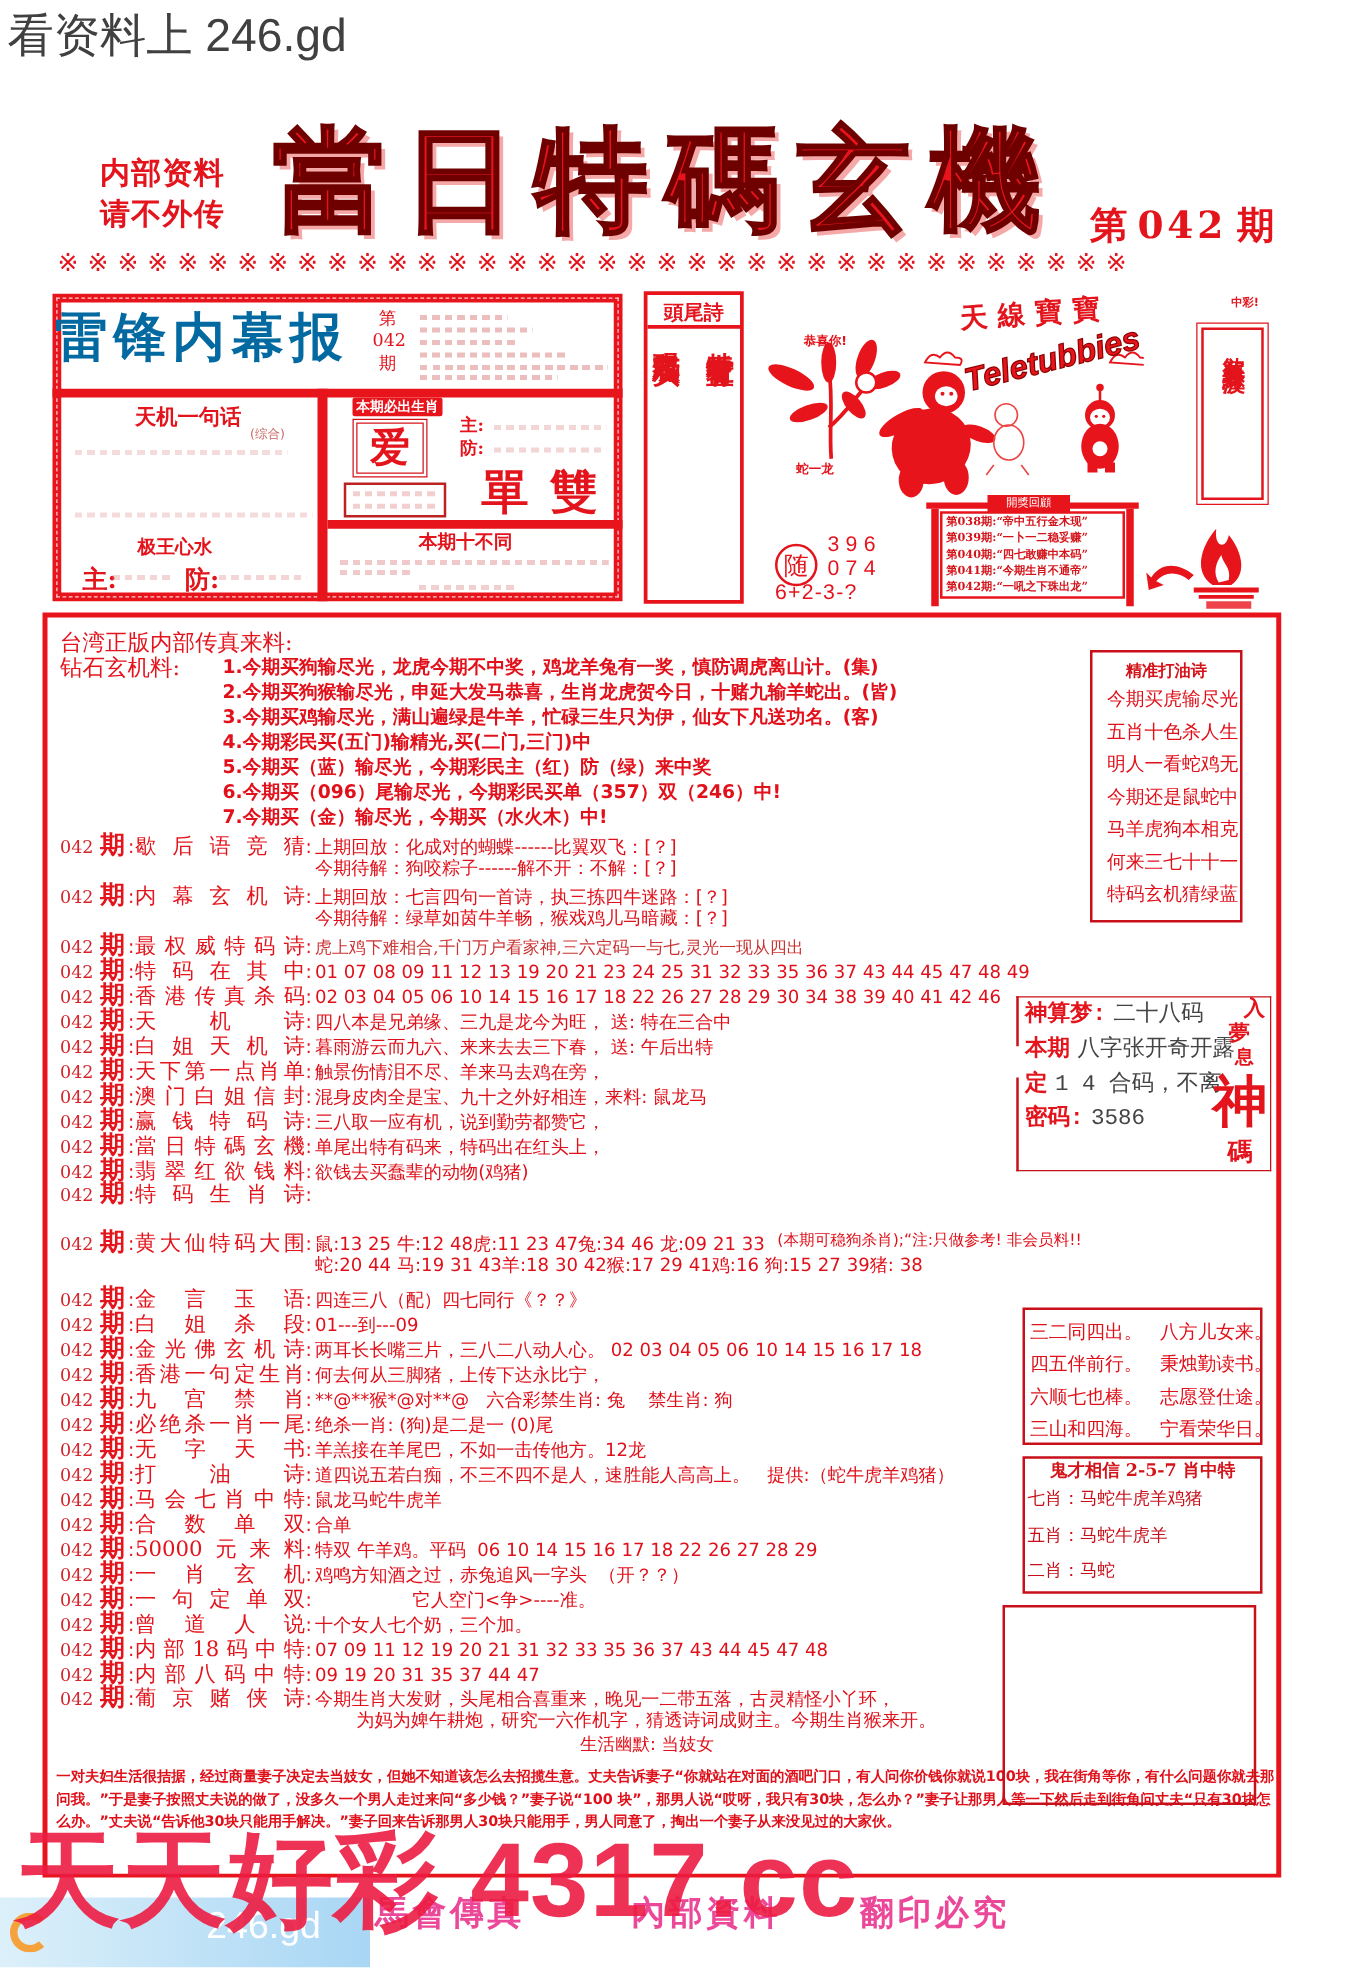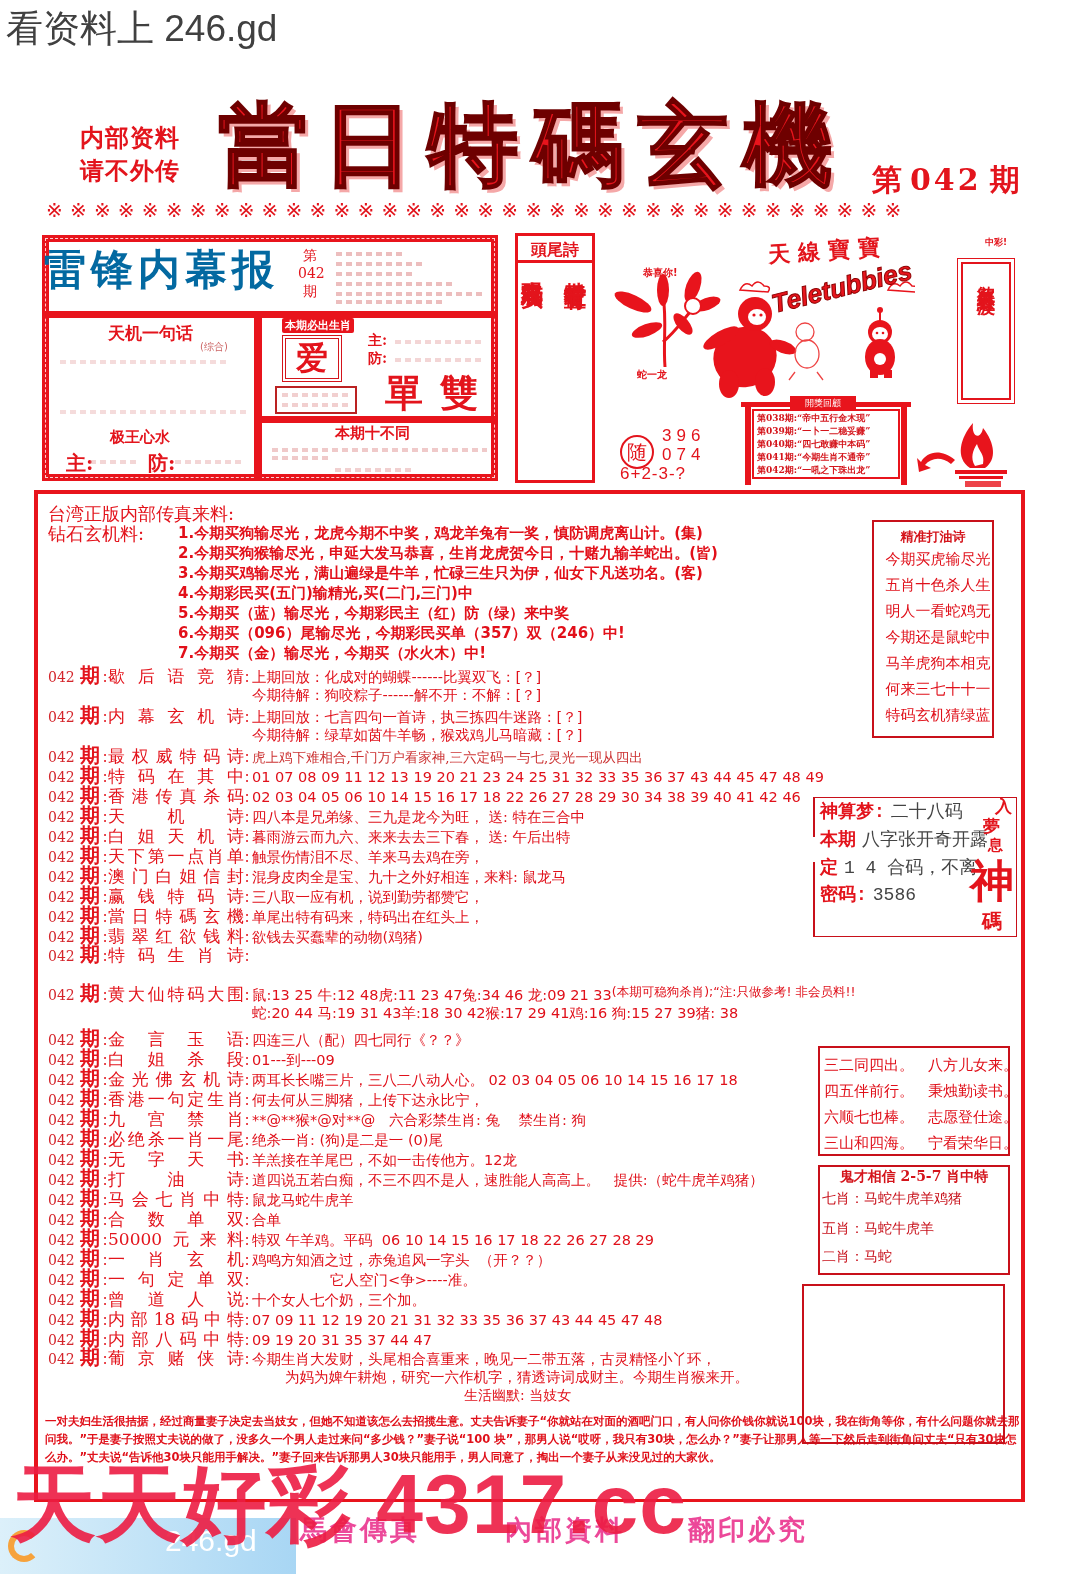--- a/index.html
+++ b/index.html
@@ -45,21 +45,21 @@
 
 .mainbox{left:34px;top:490px;width:991px;height:1012px;border:4px solid #e8141c;border-bottom-width:3px}
 .intro{font-size:18px;font-family:"DejaVu Serif",serif;color:#e3141c;white-space:nowrap}
 .ditem{left:178px;font-size:15px;line-height:20px;color:#e2101a;white-space:nowrap;font-weight:bold}
 .row{position:absolute;left:48px;height:20px;line-height:20px;white-space:nowrap;display:flex;align-items:baseline}
 .iss{width:32px;font-family:"DejaVu Serif",serif;font-size:14px;color:#d4242a}
 .qi{width:22px;font-size:20px;font-weight:bold;color:#e3141c;font-family:"DejaVu Serif",serif}
 .sep{width:6px;font-size:15px;text-align:center;color:#e3141c}
 .lbl{display:inline-block;width:136px;text-align:justify;text-align-last:justify;font-size:17px;font-family:"DejaVu Serif",serif;color:#e3141c}
 .cnt{font-size:14.5px;color:#e0101a;padding-left:2px}
-.ninline{font-size:12.5px;color:#e0101a;position:relative;top:-4px}
+.ninline{font-size:12.5px;color:#e0101a;margin-left:10px;position:relative;top:-4px}
 .row2{position:absolute;height:20px;line-height:20px;font-size:14.5px;color:#e0101a;white-space:nowrap}
 .humor-title{left:464px;top:1387px;font-size:14px;color:#e0101a;white-space:nowrap}
 .joke{left:45px;top:1412px;width:975px;font-size:11.5px;line-height:18px;font-weight:bold;color:#e0101a}
 
 .rbox{border:2px solid #c8101a}
 .rb-title{font-size:13px;font-weight:bold;text-align:center;color:#d4141b;font-family:"DejaVu Serif",serif}
 .rb-line{font-size:15px;line-height:26px;text-align:center;color:#e0101a;white-space:nowrap}
 .ss-line{left:820px;font-size:18px;line-height:20px;white-space:nowrap;color:#444;font-family:Liberation Mono, monospace}
 .ss-line b{color:#e3141c;margin-right:6px}
 .dream{font-weight:bold;color:#e3141c;font-family:"DejaVu Serif",serif}

